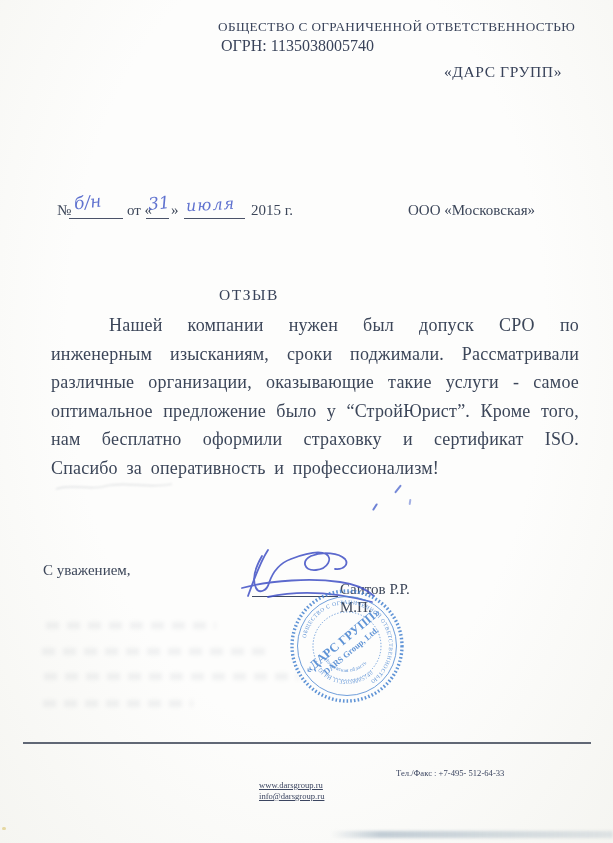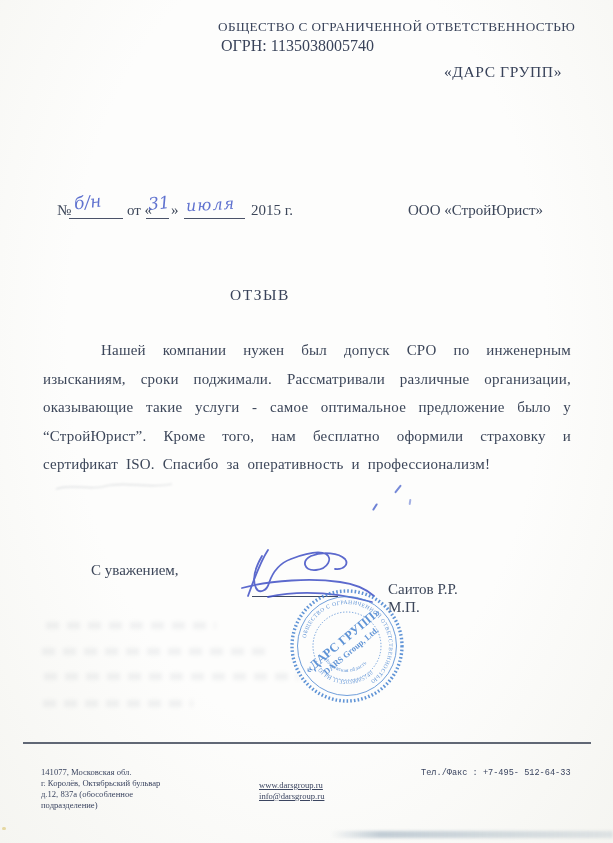--- a/index.html
+++ b/index.html
@@ -18,32 +18,32 @@
   .hdr .ogrn{font-size:16px;margin-top:2px;padding-left:3px;color:#39435a;}
   .hdr .cname{font-size:15.5px;text-align:right;margin-top:8px;letter-spacing:.6px;color:#39435a;}
   
   .print{font-size:15px;color:#3c4659;}
   .uline{border-bottom:1.2px solid #4a5268;}
   .hand{
     font-style:italic;color:#4a5fc9;opacity:.88;
     font-family:"DejaVu Serif","Liberation Serif",serif;
   }
   
-  .title{left:0;top:286px;width:498px;text-align:center;font-size:15.5px;letter-spacing:1.5px;color:#39435a;padding-left:11px;}
+  .title{left:0;top:286px;width:498px;text-align:center;font-size:15.5px;letter-spacing:1.5px;color:#39435a;}
   .body-par{
-    left:43px;top:311px;width:528px;
-    font-size:15px;line-height:28.5px;
+    left:51px;top:311px;width:528px;
+    font-size:18px;line-height:28.5px;
     text-align:justify;text-indent:58px;
-    word-spacing:4px;letter-spacing:.2px;color:#3c4659;margin-top:25px;
+    word-spacing:4px;letter-spacing:.2px;color:#3c4659;
   }
   
   .ghost-row{background:repeating-linear-gradient(90deg, rgba(118,126,140,.6) 0 13px, rgba(0,0,0,0) 13px 21px);height:7px;filter:blur(2px);opacity:.16;}
   .blue-speck{background:#4a63cc;border-radius:1px;}
   
-  .signoff{font-size:15px;line-height:18.5px;color:#3c4659;margin-left:48px;}
+  .signoff{font-size:15px;line-height:18.5px;color:#3c4659;}
   .sig-underline{border-top:1.6px solid #3f4a63;}
   
   .sep{left:23px;top:742px;width:568px;height:1.6px;background:#454d5e;opacity:.85;}
   .foot{font-size:8.6px;line-height:11px;color:#3b4560;font-family:"Liberation Serif","DejaVu Serif",serif;}
   .link{text-decoration:underline;display:block;}
   .smudge{
     left:330px;top:831px;width:283px;height:7px;
     background:linear-gradient(90deg, rgba(150,170,185,0), rgba(138,160,178,.5) 18%, rgba(148,168,182,.38) 60%, rgba(160,176,190,.28) 100%);
     filter:blur(1.5px);
   }
@@ -63,21 +63,21 @@
   <span class="abs print" style="left:57px;top:202px;">№</span>
   <span class="abs uline" style="left:69px;top:204px;width:54px;height:14px;"></span>
   <span class="abs hand" style="left:74px;top:192px;font-size:17px;transform:rotate(-7deg);">б/н</span>
   <span class="abs print" style="left:127px;top:202px;">от «</span>
   <span class="abs uline" style="left:146px;top:204px;width:23px;height:14px;"></span>
   <span class="abs hand" style="left:148px;top:193px;font-size:17px;transform:rotate(-6deg);">31</span>
   <span class="abs print" style="left:171px;top:202px;">»</span>
   <span class="abs uline" style="left:184px;top:204px;width:61px;height:14px;"></span>
   <span class="abs hand" style="left:186px;top:195px;font-size:16px;letter-spacing:1px;transform:rotate(-3deg);">июля</span>
   <span class="abs print" style="left:251px;top:202px;">2015 г.</span>
-  <span class="abs print" style="left:408px;top:202px;">ООО «СтройЮрист»</span>
+  <span class="abs print" style="left:408px;top:202px;">ООО «Московская»</span>
 
   <div class="abs title">ОТЗЫВ</div>
 
   <div class="abs body-par">Нашей компании нужен был допуск СРО по инженерным изысканиям, сроки поджимали. Рассматривали различные организации, оказывающие такие услуги - самое оптимальное предложение было у “СтройЮрист”. Кроме того, нам бесплатно оформили страховку и сертификат ISO. Спасибо за оперативность и профессионализм!</div>
 
   <svg class="abs" style="left:54px;top:478px;opacity:.32;filter:blur(.8px);" width="122" height="18">
     <path d="M2 11 C 18 5, 34 13, 52 8 C 72 3, 92 11, 118 6" stroke="#9aa0a8" stroke-width="1.2" fill="none"></path>
   </svg>
 
   <div class="abs blue-speck" style="left:397px;top:484px;width:2px;height:10px;transform:rotate(38deg);opacity:.75;"></div>
@@ -124,30 +124,24 @@
     </g>
   </svg>
 
   <div class="abs ghost-row" style="left:46px;top:622px;width:170px;"></div>
   <div class="abs ghost-row" style="left:42px;top:648px;width:225px;"></div>
   <div class="abs ghost-row" style="left:44px;top:673px;width:255px;"></div>
   <div class="abs ghost-row" style="left:43px;top:700px;width:150px;"></div>
 
   <div class="abs sep"></div>
 
-  <div class="abs foot" style="left:41px;top:767px;">
-    <div>141077, Московская обл.</div>
-    <div>г. Королёв, Октябрьский бульвар</div>
-    <div>д.12, 837а (обособленное</div>
-    <div>подразделение)</div>
-  </div>
 
   <div class="abs foot" style="left:259px;top:768px;margin-top:12px;">
     <span class="link">www.darsgroup.ru</span>
     <span class="link">info@darsgroup.ru</span>
   </div>
 
-  <div class="abs foot" style="left:421px;top:768px;font-family:Liberation Mono, monospace;">Тел./Факс : +7-495- 512-64-33</div>
+  <div class="abs foot" style="left:396px;top:768px;">Тел./Факс : +7-495- 512-64-33</div>
 
   <div class="abs smudge"></div>
   <div class="abs speck-yellow"></div>
 
 </div>
 
 </body></html>

